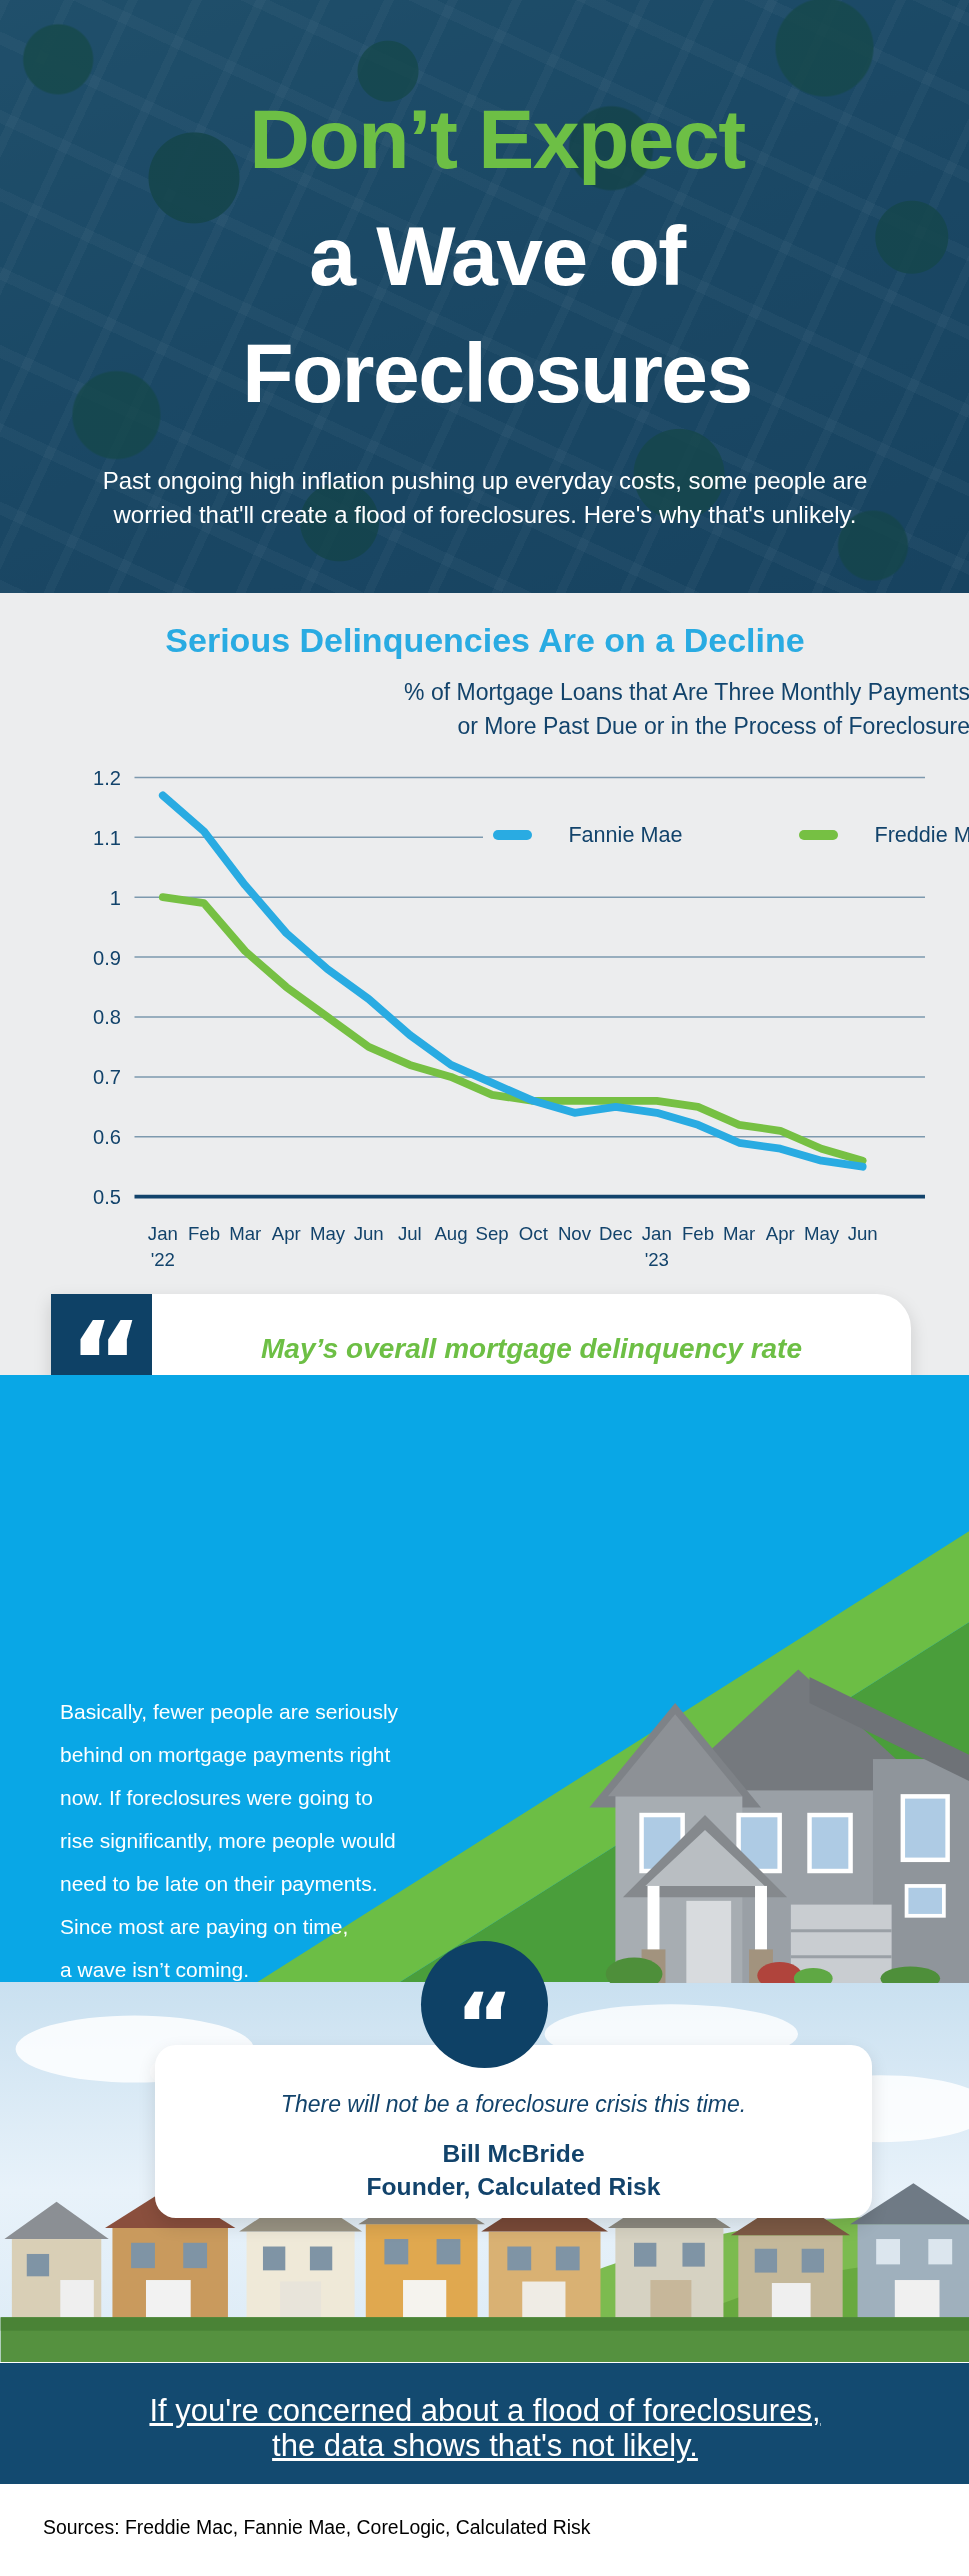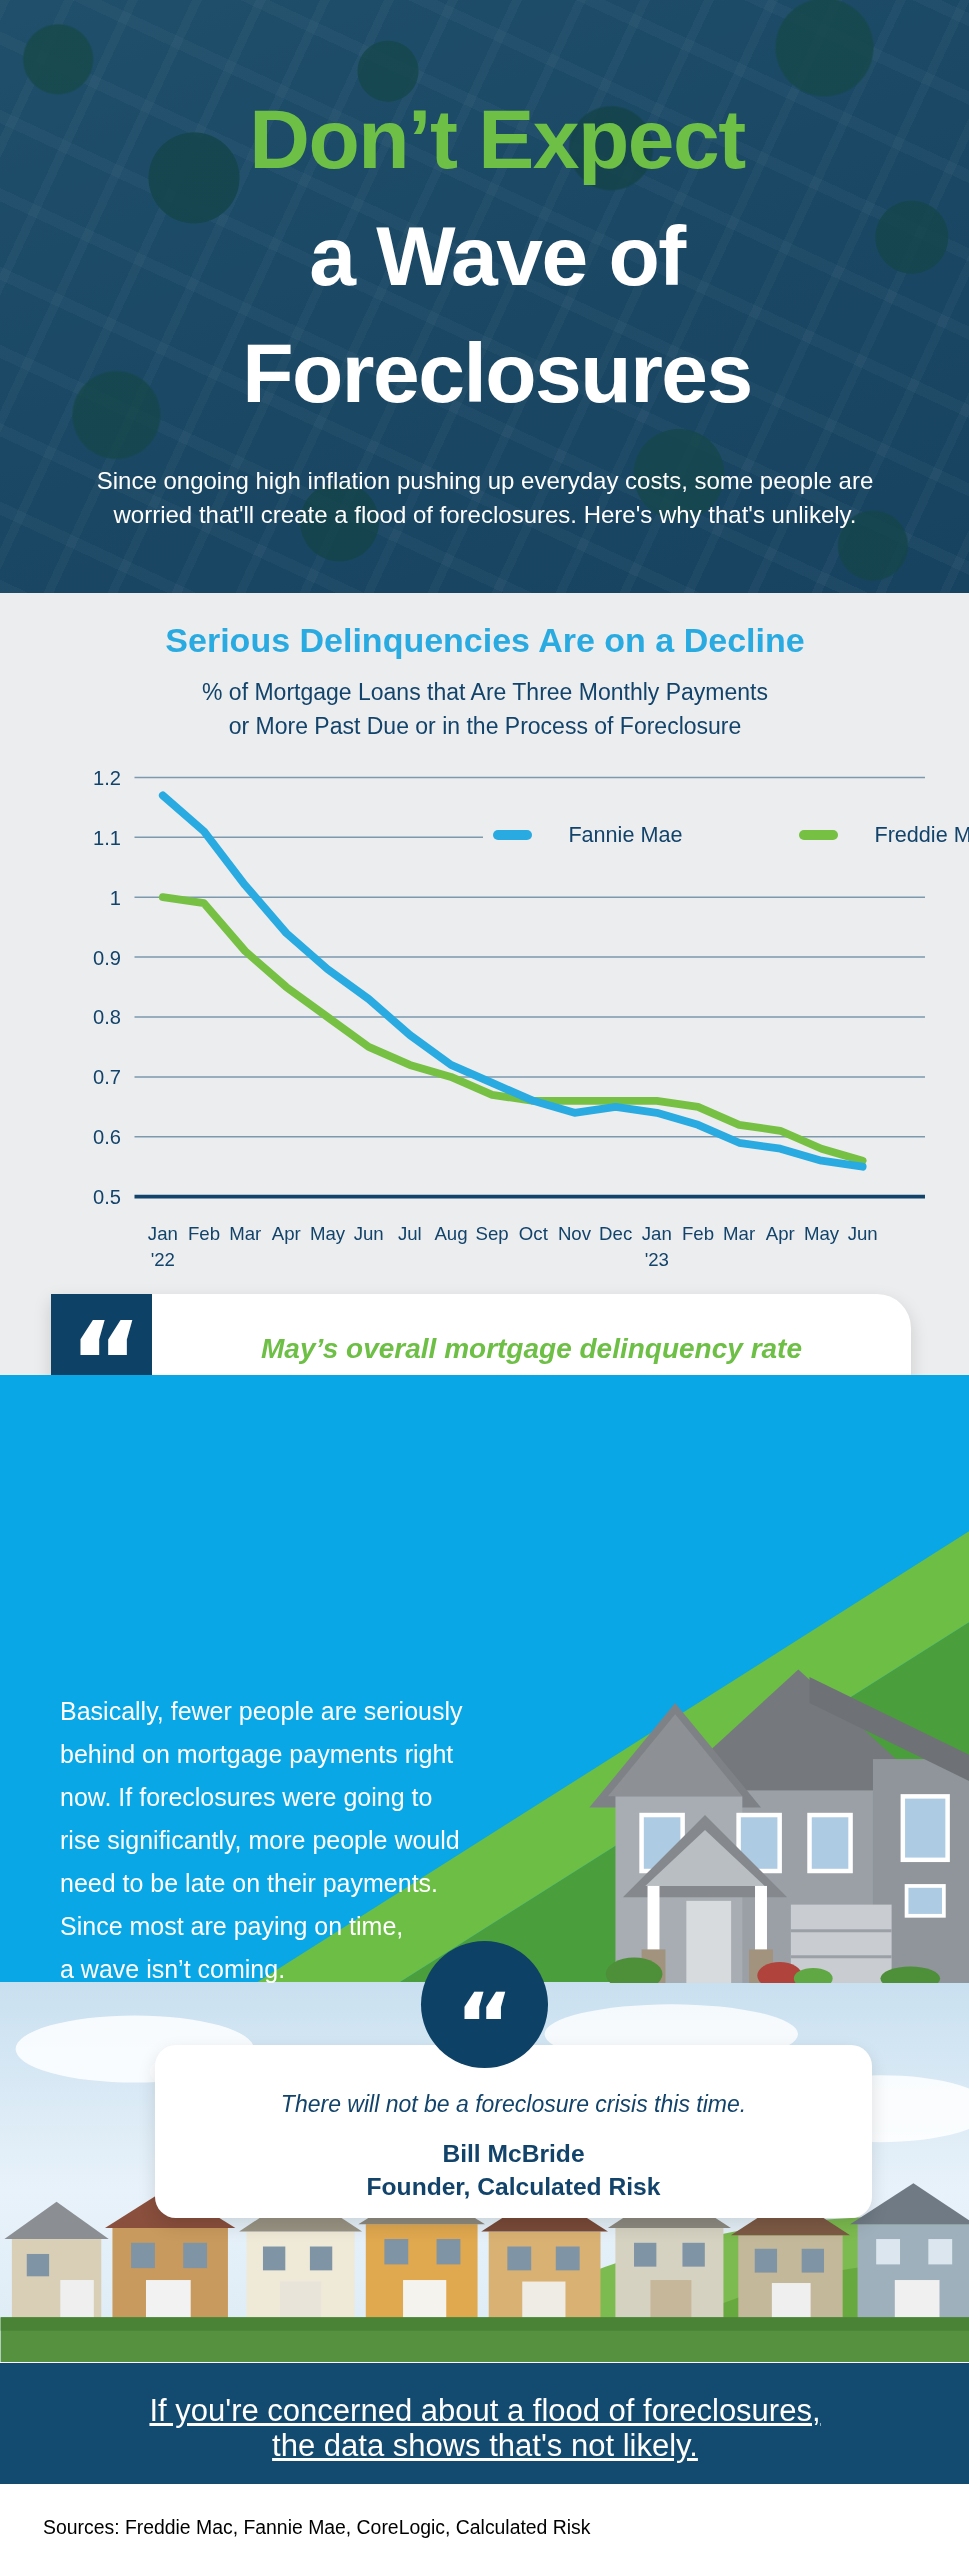--- a/index.html
+++ b/index.html
@@ -27,21 +27,21 @@
   .header-title{position:absolute;left:0;top:81px;width:100%;text-align:center;
     font-weight:bold;font-size:84px;line-height:117px;letter-spacing:-1.5px;color:#ffffff;padding-left:12px;}
   .title-green{color:#6dbf45;}
   .header-sub{position:absolute;left:0;top:464px;width:100%;text-align:center;
     color:#ffffff;font-size:24px;line-height:34px;font-weight:400;}
 
   
   .gray-band{position:absolute;left:0;top:593px;width:970px;height:782px;background:#ecedee;}
   .chart-title{position:absolute;left:0;top:621px;width:100%;text-align:center;
     color:#29abe2;font-size:34px;font-weight:bold;}
-  .chart-sub{position:absolute;left:0;top:675px;width:100%;text-align:center;
+  .chart-sub{position:absolute;left:0;top:675px;width:100%;text-align:right;
     color:#12436b;font-size:23px;line-height:34px;font-weight:500;}
   .chart-svg{position:absolute;left:0;top:597px;width:970px;height:701px;}
   .legend{position:absolute;left:483px;top:819px;display:flex;align-items:center;gap:36px;
     background:#ecedee;padding:3px 10.4px;}
   .swatch{width:39px;height:9.7px;border-radius:5.2px;}
   .legend-label{color:#12436b;font-size:21.6px;font-weight:500;}
   .legend-gap{width:45px;}
 
   
   .card1{position:absolute;left:51px;top:1294px;width:860px;height:356px;background:#ffffff;
@@ -52,21 +52,21 @@
   .card1-text{position:absolute;left:101px;top:0;width:759px;text-align:center;}
   .q1-green{margin-top:33px;color:#6dbf45;font-size:28px;line-height:43px;
     font-weight:bold;font-style:italic;}
   .q1-blue{color:#29abe2;}
   .q1-body{margin-top:19.4px;color:#12436b;font-size:22.4px;line-height:35px;font-style:italic;font-weight:500;}
   .q1-author{margin-top:18px;color:#12436b;font-size:24px;line-height:33px;font-weight:bold;}
 
   
   .blue-band{position:absolute;left:0;top:1375px;width:970px;height:607px;background:#09a7e6;overflow:hidden;}
   .wedge{position:absolute;left:0;top:0;width:970px;height:607px;}
-  .blue-par{position:absolute;left:60px;top:1690px;color:#ffffff;font-size:25px;line-height:43px;
+  .blue-par{position:absolute;left:60px;top:1690px;color:#ffffff;font-size:21px;line-height:43px;
     font-weight:500;z-index:3;}
   .house-wrap{position:absolute;left:552px;top:1662px;width:418px;height:321px;z-index:2;}
 
   
   .sky-band{position:absolute;left:0;top:1982px;width:970px;height:380px;
     background:linear-gradient(#c9e0f0 0%, #e8f2fa 55%, #dcebf6 100%);overflow:hidden;}
   .scene-svg{position:absolute;left:0;top:0;width:970px;height:380px;}
 
   
   .bubble{position:absolute;left:421px;top:1941px;width:127px;height:127px;border-radius:50%;
@@ -92,21 +92,21 @@
 
   <div class="header">
     <div class="header-photo"></div>
     <div class="header-overlay"></div>
     <div class="header-title">
       <div class="title-green nowrap">Don’t Expect</div>
       <div class="nowrap">a Wave of</div>
       <div class="nowrap">Foreclosures</div>
     </div>
     <div class="header-sub">
-      <div class="nowrap">Since ongoing high inflation pushing up everyday costs, some people are</div>
+      <div class="nowrap">Past ongoing high inflation pushing up everyday costs, some people are</div>
       <div class="nowrap">worried that'll create a flood of foreclosures. Here's why that's unlikely.</div>
     </div>
   </div>
 
   <div class="gray-band"></div>
   <div class="chart-title nowrap">Serious Delinquencies Are on a Decline</div>
   <div class="chart-sub">
     <div class="nowrap">% of Mortgage Loans that Are Three Monthly Payments</div>
     <div class="nowrap">or More Past Due or in the Process of Foreclosure</div>
   </div>

